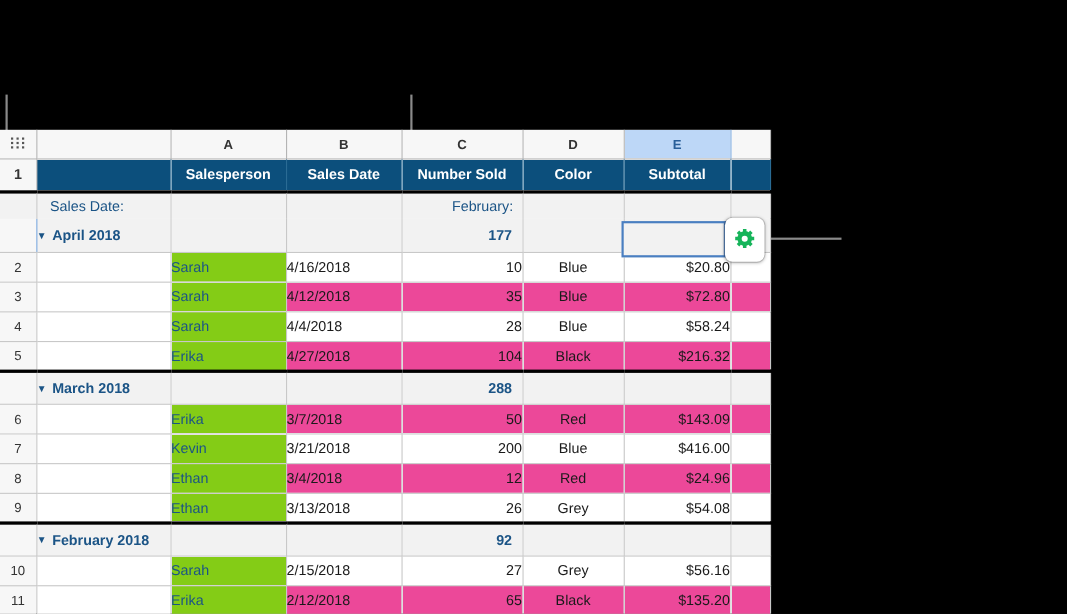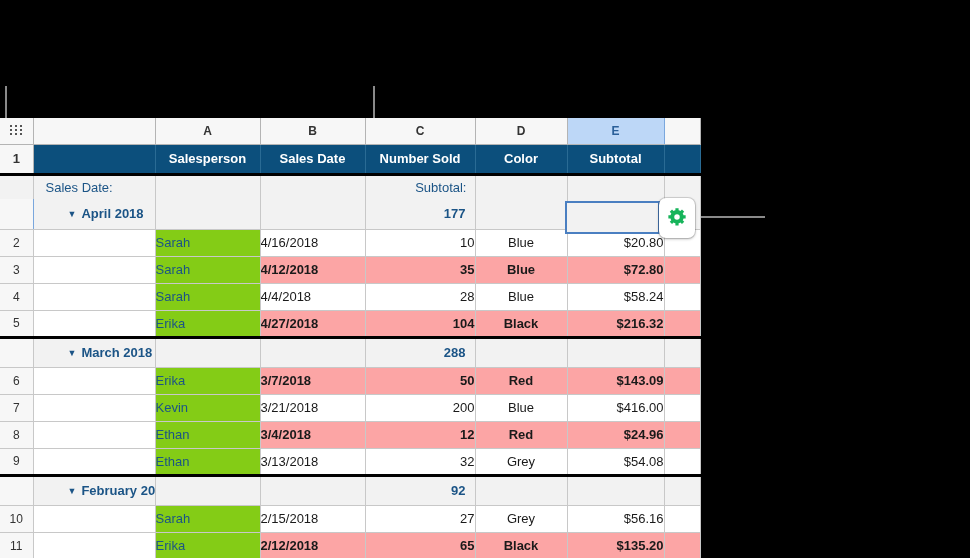--- a/index.html
+++ b/index.html
@@ -163,21 +163,20 @@
     padding-right: 8px;
   }
 
   
   tr.grouprow td {
     background: #f2f2f2;
     height: 30px;
     color: #1b5486;
     font-weight: bold;
     font-size: 13px;
-    padding-left: 34px;
   }
   tr.grouprow td.group-name {
     text-align: left;
   }
   tr.grouprow td.group-total {
     text-align: right;
     padding-right: 9px;
   }
   tr.grouprow td.rowhdr { background: #f7f7f7; }
 
@@ -200,21 +199,21 @@
     padding-left: 12px;
     background: #84cc16;
     border-right: 2px solid #6e6e6e;
   }
   td.cell-date { text-align: left; padding-right: 9px; }
   td.cell-num  { text-align: right; padding-right: 9px; }
   td.cell-color{ text-align: center; }
   td.cell-sub  { text-align: right; padding-right: 9px; }
   td.cell-f    { }
 
-  tr.datarow.alt td.band { background: #fca5a5; font-weight: bold; }
+  tr.datarow.alt td.band { background: #ec4899; }
   tr.datarow td.band { background: #ffffff; }
 
   
   td.sep-right { border-right: 2px solid #6e6e6e; }
   
   tr.grouplast td { border-bottom: 3px solid #000000; }
 
   
   #selected-cell {
     position: absolute;
@@ -298,21 +297,21 @@
           <td>Color</td>
           <td>Subtotal</td>
           <td></td>
         </tr>
 
         <tr class="catlabel">
           <td class="rowhdr empty">&nbsp;</td>
           <td class="cat-name sep-right">Sales Date:</td>
           <td></td>
           <td></td>
-          <td class="sub-label">Subtotal:</td>
+          <td class="sub-label">February:</td>
           <td></td>
           <td></td>
           <td></td>
         </tr>
 
         <tr class="grouprow">
           <td class="rowhdr selected">&nbsp;</td>
           <td class="group-name sep-right">
             <span class="tri">▼</span><span>April 2018</span>
           </td>
@@ -406,21 +405,21 @@
           <td class="cell-num band">12</td>
           <td class="cell-color band">Red</td>
           <td class="cell-sub band">$24.96</td>
           <td class="cell-f band"></td>
         </tr>
         <tr class="datarow grouplast">
           <td class="rowhdr">9</td>
           <td class="cell-cat sep-right"></td>
           <td class="cell-name">Ethan</td>
           <td class="cell-date band">3/13/2018</td>
-          <td class="cell-num band">32</td>
+          <td class="cell-num band">26</td>
           <td class="cell-color band">Grey</td>
           <td class="cell-sub band">$54.08</td>
           <td class="cell-f band"></td>
         </tr>
 
         <tr class="grouprow">
           <td class="rowhdr empty">&nbsp;</td>
           <td class="group-name sep-right">
             <span class="tri">▼</span><span>February 2018</span>
           </td>

